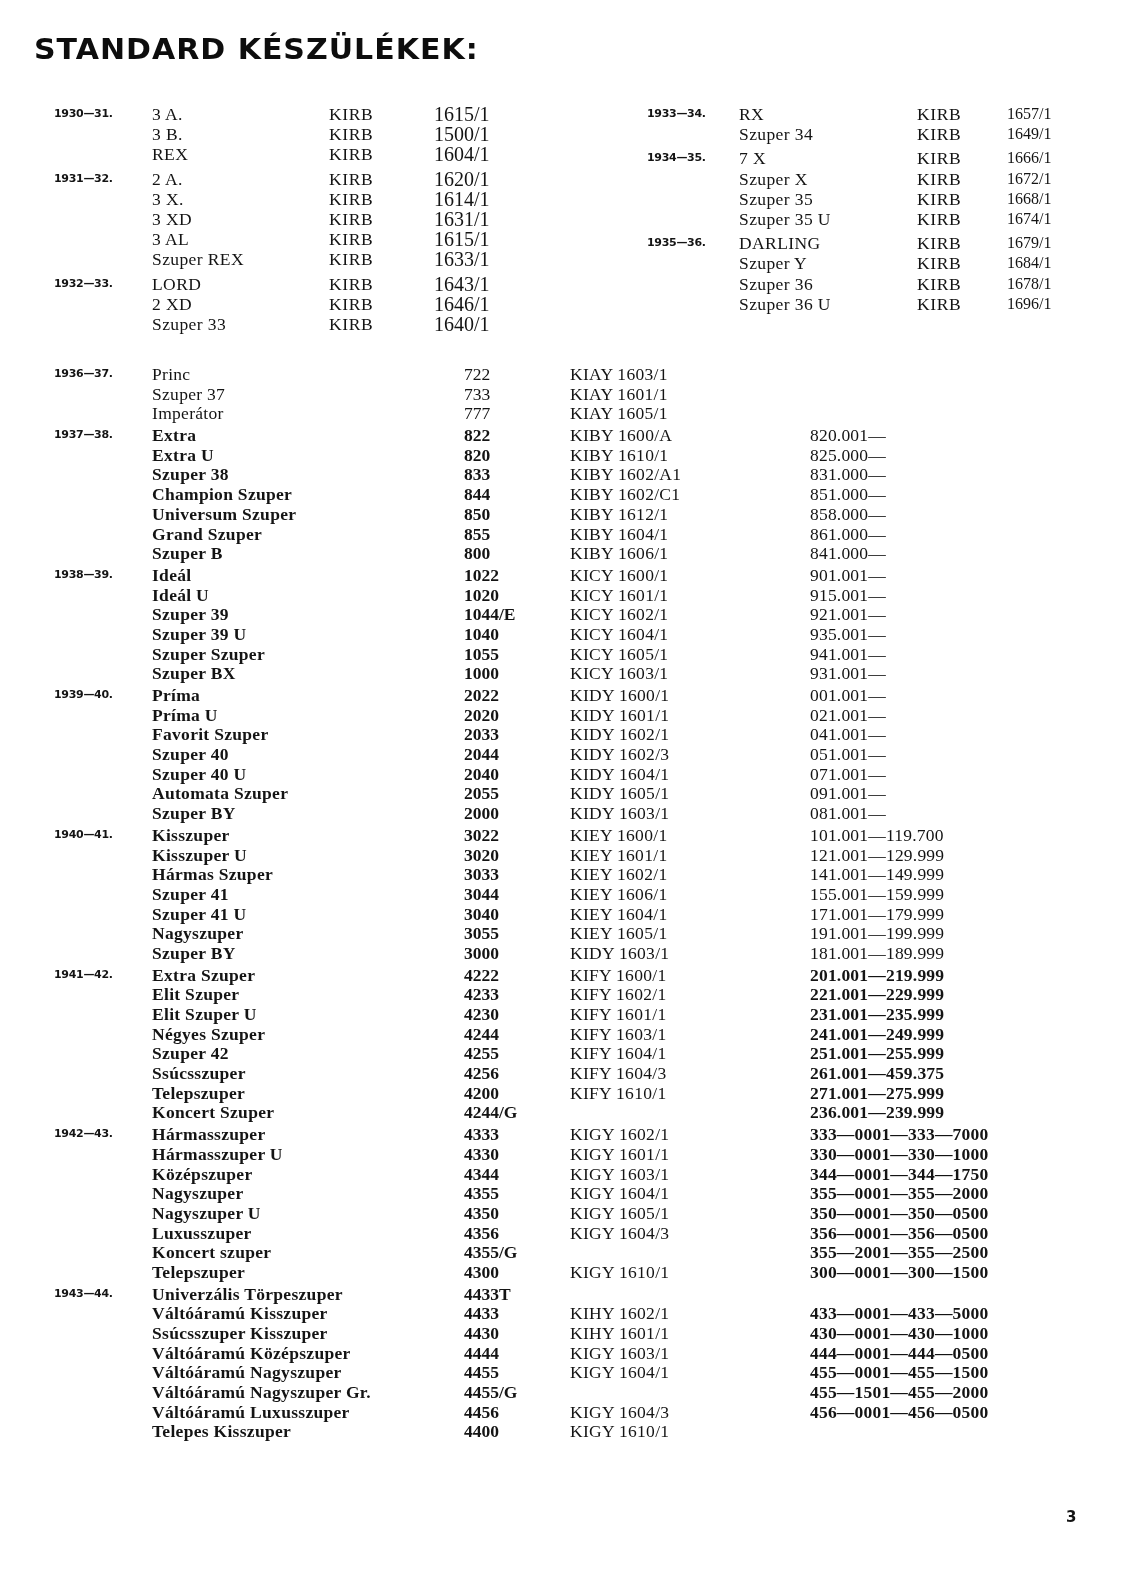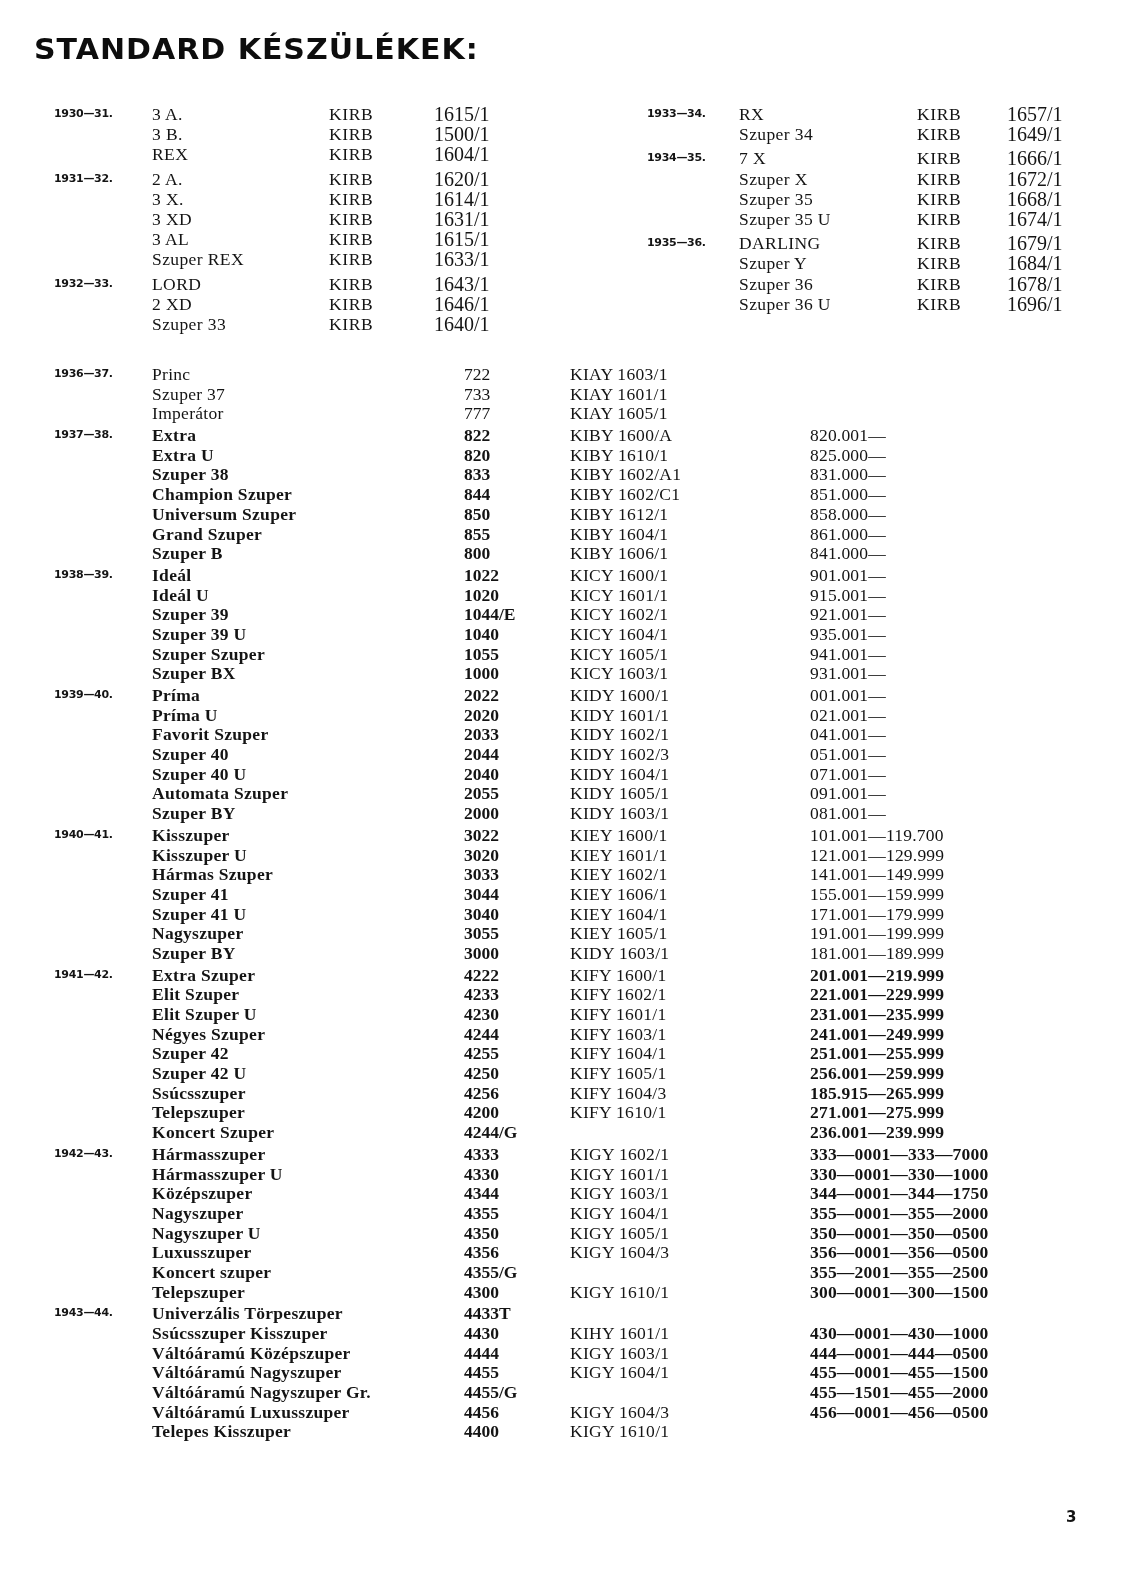--- a/index.html
+++ b/index.html
@@ -9,21 +9,21 @@
   .top-left { left: 54px; }
   .top-right { left: 647px; }
   .grp { margin-bottom: 4px; }
   .row { position: relative; height: 20.2px; font-size: 17.5px; line-height: 20px; white-space: nowrap; }
   .yr { position: absolute; left: 0; font-family: "DejaVu Sans", "Liberation Sans", sans-serif; font-weight: 900; font-size: 11px; letter-spacing: -0.3px; }
   .top-left .nm { position: absolute; left: 98px; letter-spacing: 0.4px; }
   .top-left .cd { position: absolute; left: 275px; letter-spacing: 0.6px; }
   .top-left .pt { position: absolute; left: 380px; font-size: 20px; }
   .top-right .nm { position: absolute; left: 92px; letter-spacing: 0.4px; }
   .top-right .cd { position: absolute; left: 270px; letter-spacing: 0.6px; }
-  .top-right .pt { position: absolute; left: 360px; font-size: 20px; }
+  .top-right .pt { position: absolute; left: 360px; font-size: 16px; }
 
   .main { position: absolute; left: 54px; top: 364px; width: 1000px; }
   .main .row { height: 19.7px; font-weight: bold; }
   .main .grp { margin-bottom: 2px; }
   .main .nm { position: absolute; left: 98px; letter-spacing: 0.3px; text-align: center; }
   .main .ty { position: absolute; left: 410px; }
   .main .ch { position: absolute; left: 516px; letter-spacing: 0.3px; }
   .main .sr { position: absolute; left: 756px; letter-spacing: 0.2px; }
   .yr-plain .nm, .yr-plain .ty, .yr-plain .ch, .yr-plain .sr { font-weight: normal; }
   .light { font-weight: normal; }
@@ -384,30 +384,24 @@
         <span class="ch light">KIFY 1603/1</span>
         <span class="sr">241.001—249.999</span>
       </div>
       <div class="row">
         <span class="nm">Szuper 42</span>
         <span class="ty">4255</span>
         <span class="ch light">KIFY 1604/1</span>
         <span class="sr">251.001—255.999</span>
       </div>
       <div class="row">
-        <span class="nm">Szuper 42 U</span>
-        <span class="ty">4250</span>
-        <span class="ch light">KIFY 1605/1</span>
-        <span class="sr">256.001—259.999</span>
-      </div>
-      <div class="row">
         <span class="nm">Ssúcsszuper</span>
         <span class="ty">4256</span>
         <span class="ch light">KIFY 1604/3</span>
-        <span class="sr">185.915—265.999</span>
+        <span class="sr">261.001—459.375</span>
       </div>
       <div class="row">
         <span class="nm">Telepszuper</span>
         <span class="ty">4200</span>
         <span class="ch light">KIFY 1610/1</span>
         <span class="sr">271.001—275.999</span>
       </div>
       <div class="row">
         <span class="nm">Koncert Szuper</span>
         <span class="ty">4244/G</span>
@@ -468,20 +462,26 @@
     </div>
     <div class="grp">
       <div class="row">
         <span class="yr">1943—44.</span>
         <span class="nm">Univerzális Törpeszuper</span>
         <span class="ty">4433T</span>
         <span class="ch light"></span>
         <span class="sr"></span>
       </div>
       <div class="row">
+        <span class="nm">Váltóáramú Kisszuper</span>
+        <span class="ty">4433</span>
+        <span class="ch light">KIHY 1602/1</span>
+        <span class="sr">433—0001—433—5000</span>
+      </div>
+      <div class="row">
         <span class="nm">Ssúcsszuper Kisszuper</span>
         <span class="ty">4430</span>
         <span class="ch light">KIHY 1601/1</span>
         <span class="sr">430—0001—430—1000</span>
       </div>
       <div class="row">
         <span class="nm">Váltóáramú Középszuper</span>
         <span class="ty">4444</span>
         <span class="ch light">KIGY 1603/1</span>
         <span class="sr">444—0001—444—0500</span>

